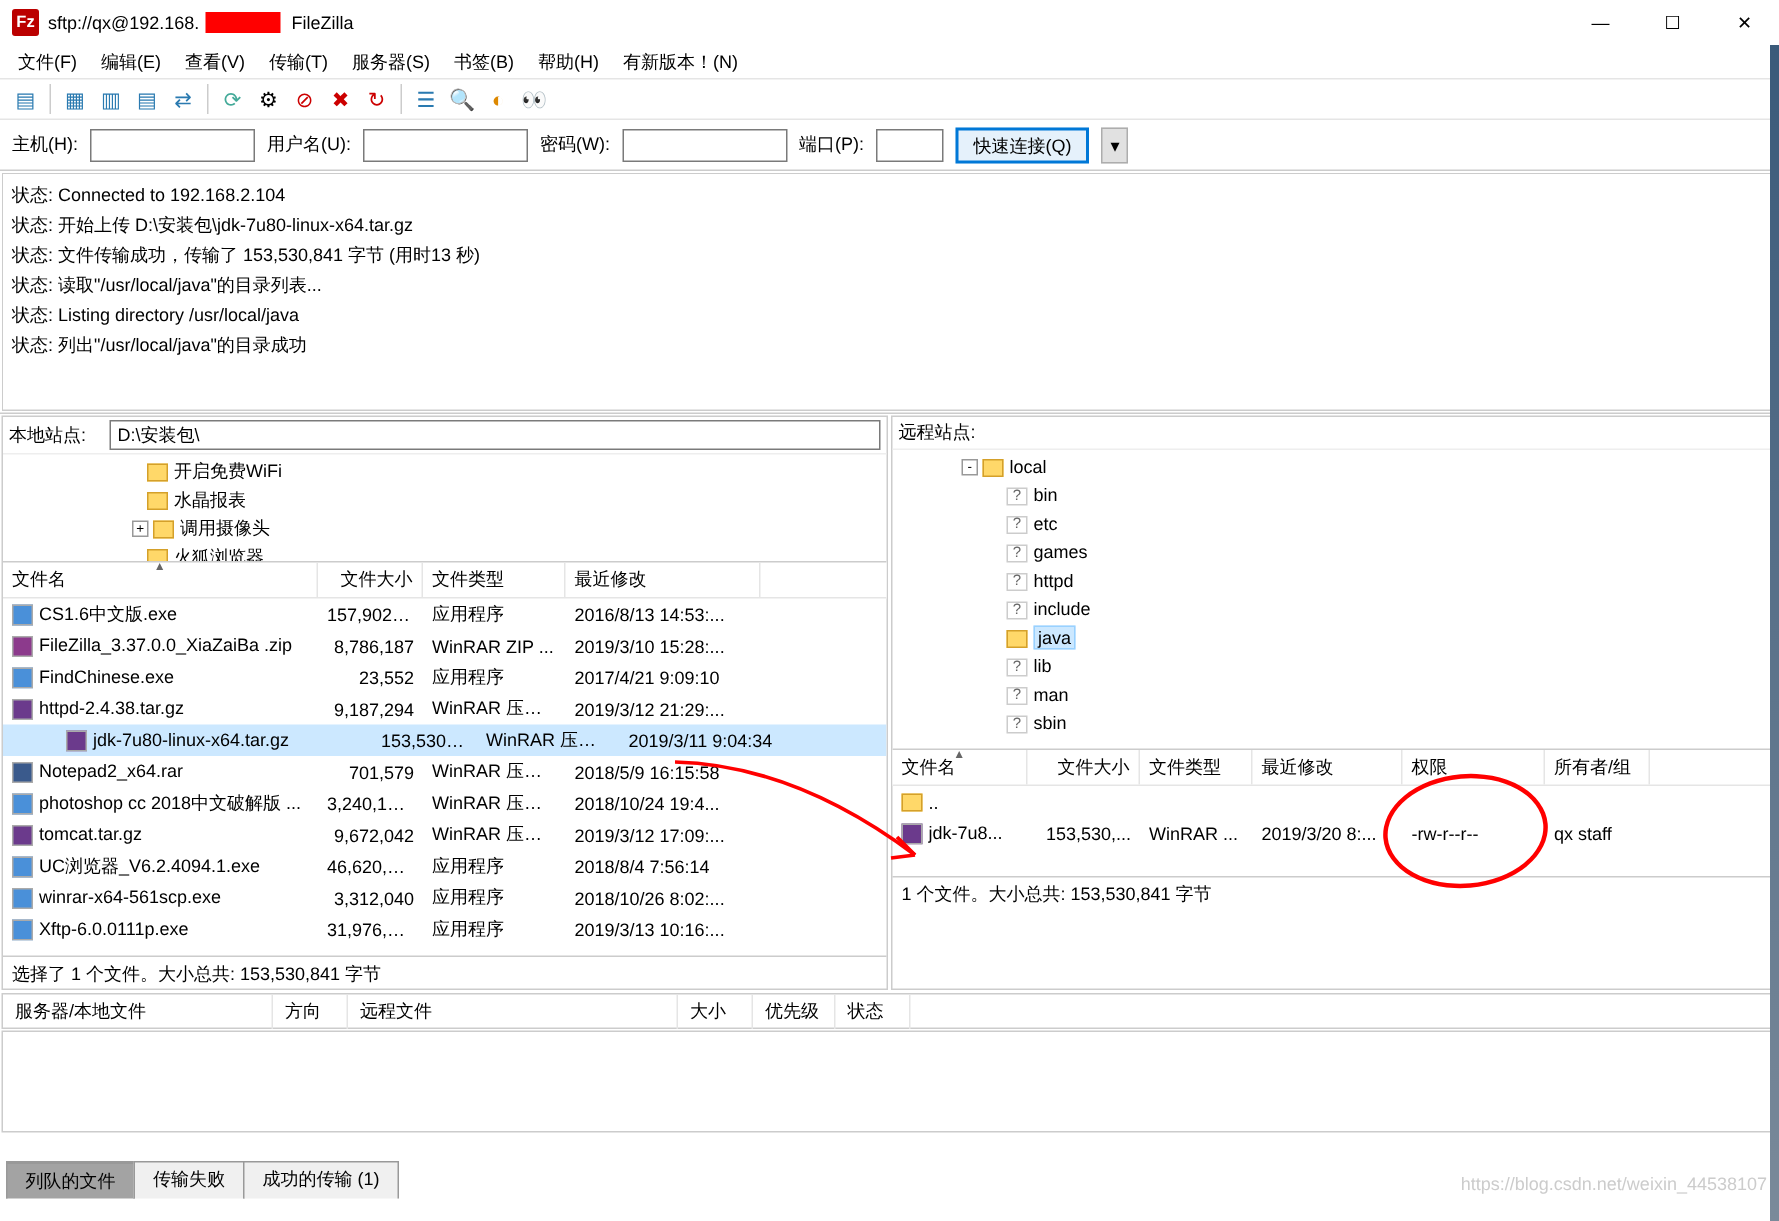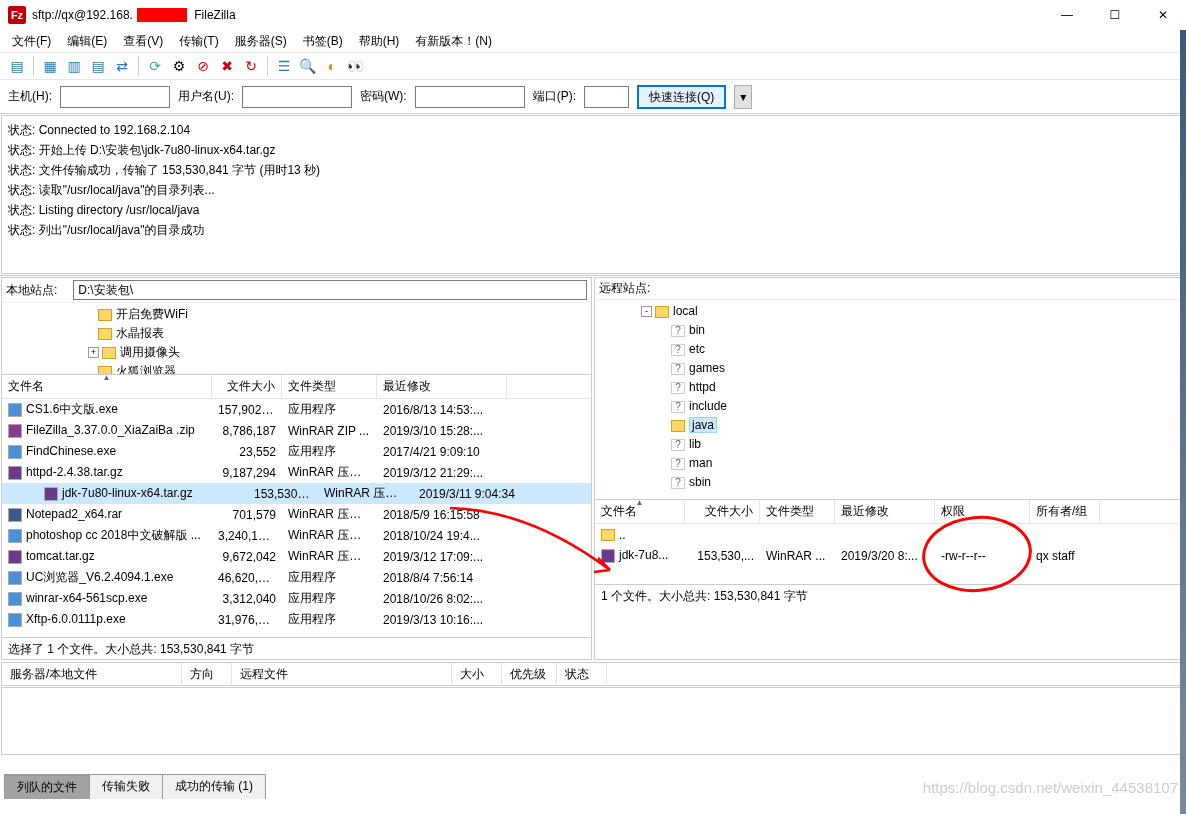--- a/index.html
+++ b/index.html
@@ -65,21 +65,21 @@
 .queuehdr { display: flex; border: 1px solid #ccc; margin: 1px; height: 24px; align-items:center; }
 .queuehdr .col { padding: 3px 8px; border-right: 1px solid #e5e5e5; }
 .queuebody { height: 68px; border: 1px solid #ccc; margin: 1px; }
 
 
 .tabs { display: flex; position: absolute; bottom: 15px; left: 4px; }
 .tab { border: 1px solid #999; border-bottom: none; padding: 3px 12px; background: #f0f0f0; margin-right: -1px; }
 .tab.active { background: #a3a3a3; font-weight: normal; border-top: 2px solid #999;}
 
 
-.watermark { position: absolute; right: 8px; bottom: 18px; color: #ccc; font-size: 15px; }
+.watermark { position: absolute; right: 8px; bottom: 18px; color: #ccc; font-size: 12px; }
 
 
 .anno-circle { position:absolute; border: 3px solid #ff0000; border-radius: 50%; pointer-events: none; }
 .anno-arrow { position:absolute; pointer-events:none; }
 
 
 .edge { position:absolute; right:0; top:30px; bottom:0; width:6px; background: linear-gradient(#3a5a7a,#7a8a9a); }
 
 
 .lc1{width:210px;} .lc2{width:70px; text-align:right;} .lc3{width:95px;} .lc4{width:130px;}

